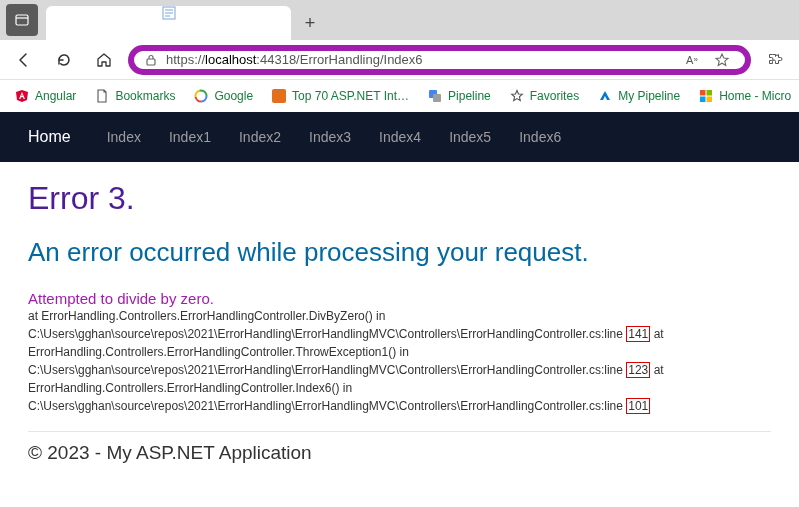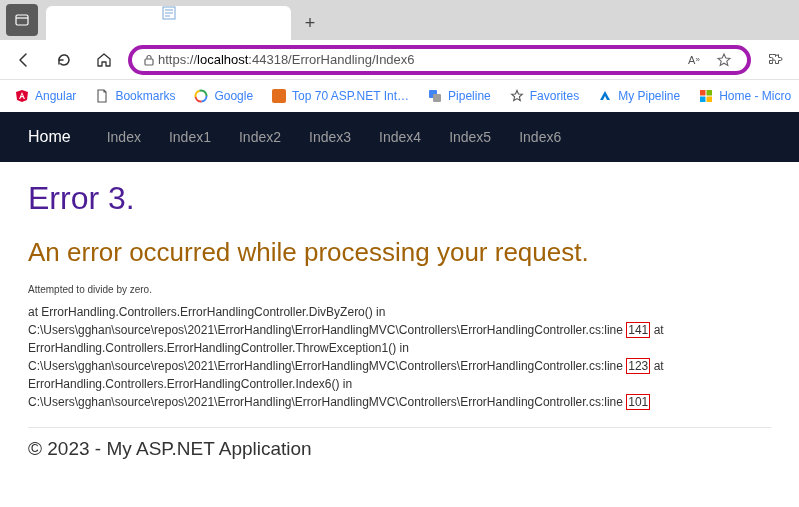--- a/index.html
+++ b/index.html
@@ -9,39 +9,39 @@
     .browser-top { background: #d8d8d8; height: 40px; display: flex; align-items: flex-end; padding-left: 6px; }
     .tab-control { width: 32px; height: 32px; display: flex; align-items: center; justify-content: center; color: #fff; background: #5a5a5a; border-radius: 4px; margin-bottom: 4px; margin-right: 8px; }
     .tab { background: #fff; border-radius: 6px 6px 0 0; height: 34px; width: 245px; display: flex; align-items: center; padding: 0 26px; gap: 12px; font-size: 12px; color: #333; flex-direction: column; }
     .tab .favicon { width: 16px; height: 16px; display: flex; align-items: center; justify-content: center; }
     .tab .label { flex: 1; white-space: nowrap; overflow: hidden; text-overflow: ellipsis; }
     .tab .close { color: #555; font-size: 16px; cursor: pointer; }
     .new-tab { width: 30px; height: 30px; display: flex; align-items: center; justify-content: center; color: #444; font-size: 18px; margin-left: 4px; margin-bottom: 2px; }
     
     .toolbar { background: #fff; height: 40px; display: flex; align-items: center; padding: 0 8px; gap: 8px; border-bottom: 1px solid #e3e3e3; }
     .tb-btn { width: 32px; height: 32px; display: flex; align-items: center; justify-content: center; color: #333; border-radius: 4px; }
-    .address-bar { flex: 1; height: 30px; background: #fff; border: 4px solid #a21caf; border-radius: 15px; display: flex; align-items: center; padding: 0 10px; gap: 2px; font-size: 13px; color: #555; }
+    .address-bar { flex: 1; height: 30px; background: #fff; border: 6px solid #a21caf; border-radius: 15px; display: flex; align-items: center; padding: 0 10px; gap: 8px; font-size: 13px; color: #555; }
     .address-bar .url { flex: 1; white-space: nowrap; overflow: hidden; }
     .address-bar .url .host { color: #000; }
     .right-icons { display: flex; align-items: center; gap: 4px; }
     
-    .bookmarks { background: #fff; height: 32px; display: flex; align-items: center; padding: 0 8px; gap: 6px; font-size: 12px; color: #3b82f6; overflow: hidden; white-space: nowrap; }
+    .bookmarks { background: #fff; height: 32px; display: flex; align-items: center; padding: 0 8px; gap: 6px; font-size: 12px; color: #15803d; overflow: hidden; white-space: nowrap; }
     .bm-item { display: flex; align-items: center; gap: 5px; padding: 3px 6px; border-radius: 3px; }
     .bm-icon { width: 16px; height: 16px; display: flex; align-items: center; justify-content: center; }
     
     
     .site-nav { background: #0f172a; height: 50px; display: flex; align-items: center; padding: 0 14px; gap: 0; }
     .site-nav a { color: #9d9d9d; text-decoration: none; padding: 0 14px; font-size: 14px; font-weight: 400; line-height: 50px; }
     .site-nav a.brand { color: #fff; font-size: 16px; font-weight: 400; padding-left: 14px; padding-right: 22px; }
     
     
     .content { padding: 18px 28px; }
     .content h1 { font-size: 32px; font-weight: 400; color: #4c1d95; margin-bottom: 20px; }
-    .content h2 { font-size: 26px; font-weight: 400; color: #a16207; margin-bottom: 16px; }
-    .content p.msg { font-size: 10px; color: #404040; margin-bottom: 8px; }
+    .content h2 { font-size: 26px; font-weight: 400; color: #0369a1; margin-bottom: 22px; }
+    .content p.msg { font-size: 15px; color: #a21caf; margin-bottom: 0; }
     .stack { font-size: 12px; color: #333; line-height: 1.5; word-break: normal; }
     .stack .hl { border: 1px solid #d00; padding: 0 1px; }
     hr { border: none; border-top: 1px solid #e5e5e5; margin: 16px 0 10px; }
     .footer { font-size: 19px; color: #333; }
     
     svg { display: block; }
   </style>
 </head>
 <body>
 

